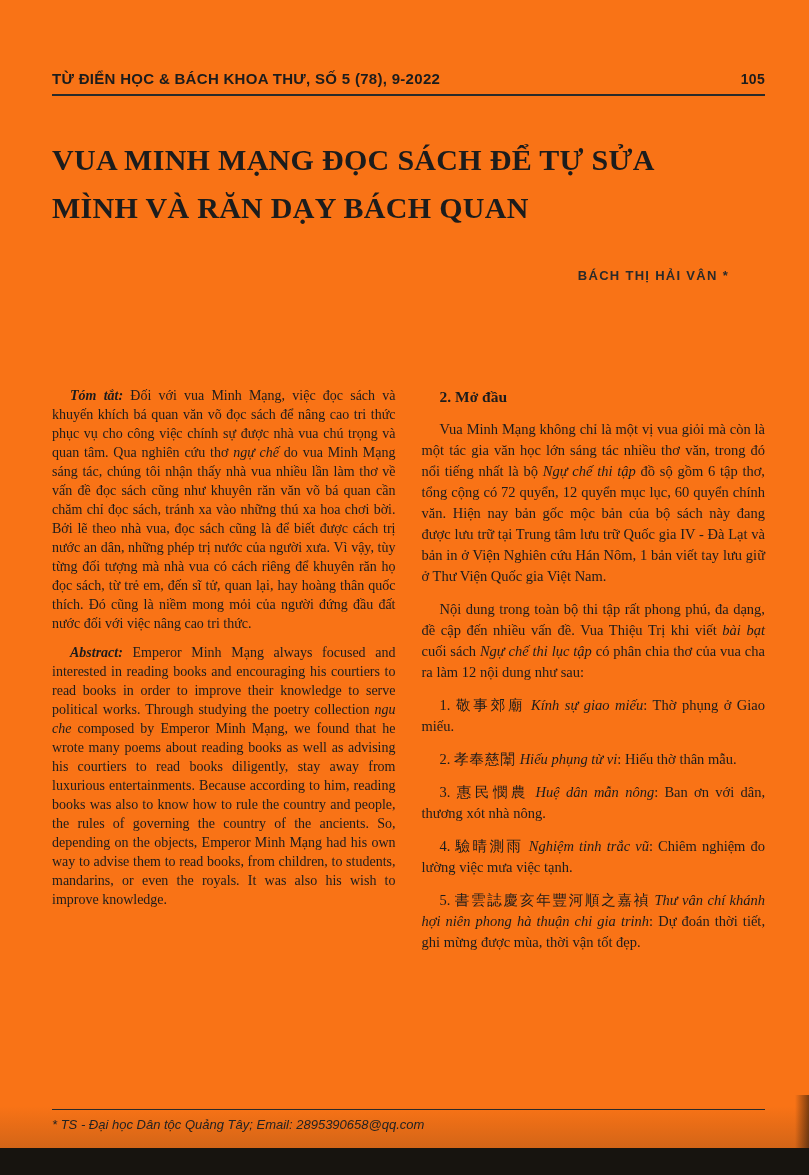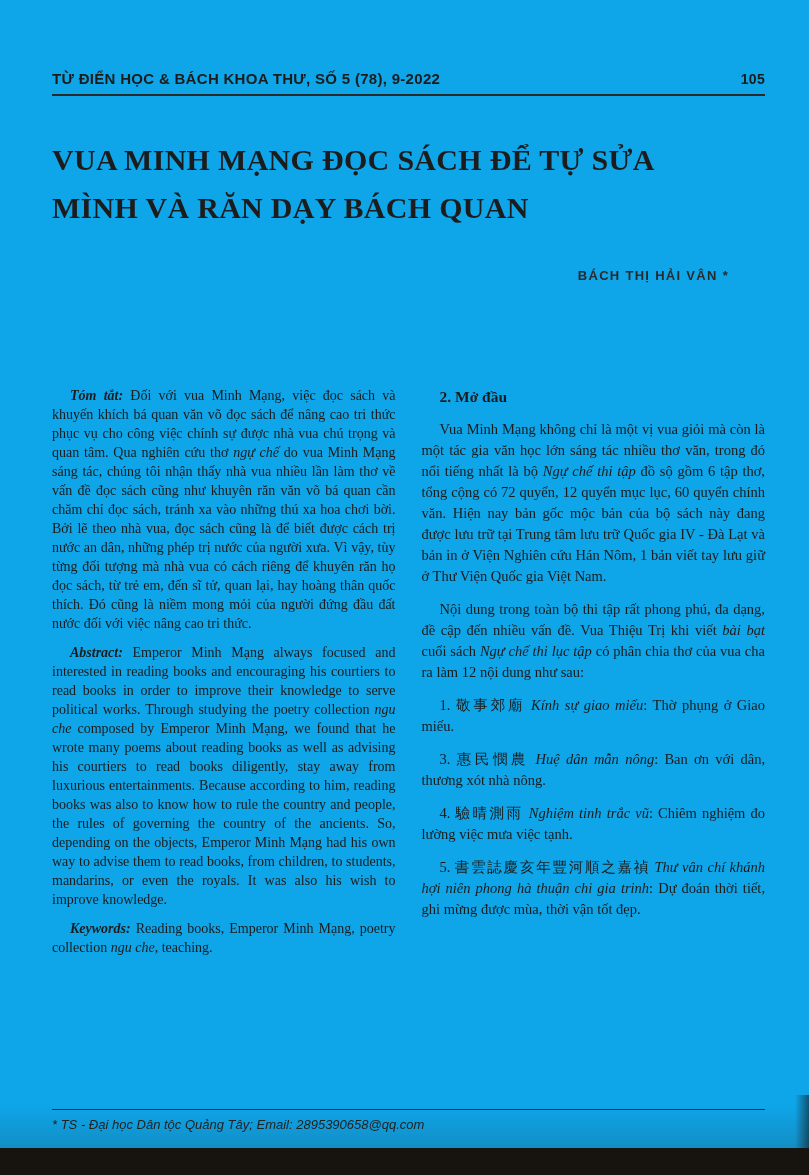--- a/index.html
+++ b/index.html
@@ -1,20 +1,20 @@
 <!DOCTYPE html>
 <html><head>
 <meta charset="utf-8">
 <style>
   html,body { margin:0; padding:0; background:#dededa; }
   .page {
     position:relative;
     width:809px; height:1175px;
     margin:0 auto;
-    background:#0ea5e9;
+    background:#f97316;
     overflow:hidden;
     font-family:"Liberation Serif","DejaVu Serif",serif;
     color:#1c1c1c;
     box-sizing:border-box;
   }
   .inner { position:absolute; left:52px; right:44px; top:0; }
 
   .journal-header {
     margin-top:70px;
     display:flex; justify-content:space-between; align-items:flex-end;
@@ -89,28 +89,28 @@
 
     <div class="author-line">
       <span class="author">BÁCH THỊ HẢI VÂN *</span>
     </div>
 
     <div class="columns">
 
       <div class="col col-left">
         <p class="para"><span class="seg-bi">Tóm tắt: </span><span>Đối với vua Minh Mạng, việc đọc sách và khuyến khích bá quan văn võ đọc sách để nâng cao tri thức phục vụ cho công việc chính sự được nhà vua chú trọng và quan tâm. Qua nghiên cứu thơ </span><span class="seg-i">ngự chế</span><span> do vua Minh Mạng sáng tác, chúng tôi nhận thấy nhà vua nhiều lần làm thơ về vấn đề đọc sách cũng như khuyên răn văn võ bá quan cần chăm chỉ đọc sách, tránh xa vào những thú xa hoa chơi bời. Bởi lẽ theo nhà vua, đọc sách cũng là để biết được cách trị nước an dân, những phép trị nước của người xưa. Vì vậy, tùy từng đối tượng mà nhà vua có cách riêng để khuyên răn họ đọc sách, từ trẻ em, đến sĩ tử, quan lại, hay hoàng thân quốc thích. Đó cũng là niềm mong mỏi của người đứng đầu đất nước đối với việc nâng cao tri thức.</span></p>
         <p class="para"><span class="seg-bi">Abstract: </span><span>Emperor Minh Mạng always focused and interested in reading books and encouraging his courtiers to read books in order to improve their knowledge to serve political works. Through studying the poetry collection </span><span class="seg-i">ngu che</span><span> composed by Emperor Minh Mạng, we found that he wrote many poems about reading books as well as advising his courtiers to read books diligently, stay away from luxurious entertainments. Because according to him, reading books was also to know how to rule the country and people, the rules of governing the country of the ancients. So, depending on the objects, Emperor Minh Mạng had his own way to advise them to read books, from children, to students, mandarins, or even the royals. It was also his wish to improve knowledge.</span></p>
-        <p class="para"><span class="seg-bi">Keywords: </span><span>Reading books, Emperor Minh Mạng, poetry collection </span><span class="seg-i">ngu che</span><span>, teaching.</span></p>
       </div>
 
       <div class="col col-right">
         <h2 class="section-heading">2. Mở đầu</h2>
         <p class="para"><span>Vua Minh Mạng không chỉ là một vị vua giỏi mà còn là một tác gia văn học lớn sáng tác nhiều thơ văn, trong đó nổi tiếng nhất là bộ </span><span class="seg-i">Ngự chế thi tập</span><span> đồ sộ gồm 6 tập thơ, tổng cộng có 72 quyển, 12 quyển mục lục, 60 quyển chính văn. Hiện nay bản gốc mộc bản của bộ sách này đang được lưu trữ tại Trung tâm lưu trữ Quốc gia IV - Đà Lạt và bản in ở Viện Nghiên cứu Hán Nôm, 1 bản viết tay lưu giữ ở Thư Viện Quốc gia Việt Nam.</span></p>
         <p class="para"><span>Nội dung trong toàn bộ thi tập rất phong phú, đa dạng, đề cập đến nhiều vấn đề. Vua Thiệu Trị khi viết </span><span class="seg-i">bài bạt</span><span> cuối sách </span><span class="seg-i">Ngự chế thi lục tập</span><span> có phân chia thơ của vua cha ra làm 12 nội dung như sau:</span></p>
         <p class="para list-item"><span>1. </span><span class="seg-cjk">敬事郊廟</span><span> </span><span class="seg-i">Kính sự giao miếu</span><span>: Thờ phụng ở Giao miếu.</span></p>
+        <p class="para list-item"><span>2. </span><span class="seg-cjk">孝奉慈闈</span><span> </span><span class="seg-i">Hiếu phụng từ vi</span><span>: Hiếu thờ thân mẫu.</span></p>
         <p class="para list-item"><span>3. </span><span class="seg-cjk">惠民憫農</span><span> </span><span class="seg-i">Huệ dân mẫn nông</span><span>: Ban ơn với dân, thương xót nhà nông.</span></p>
         <p class="para list-item"><span>4. </span><span class="seg-cjk">驗晴測雨</span><span> </span><span class="seg-i">Nghiệm tinh trắc vũ</span><span>: Chiêm nghiệm đo lường việc mưa việc tạnh.</span></p>
         <p class="para list-item"><span>5. </span><span class="seg-cjk">書雲誌慶亥年豐河順之嘉禎</span><span> </span><span class="seg-i">Thư vân chí khánh hợi niên phong hà thuận chi gia trinh</span><span>: Dự đoán thời tiết, ghi mừng được mùa, thời vận tốt đẹp.</span></p>
       </div>
 
     </div>
   </div>
 
   <footer class="footnote">
     <div class="footnote-rule"></div>

